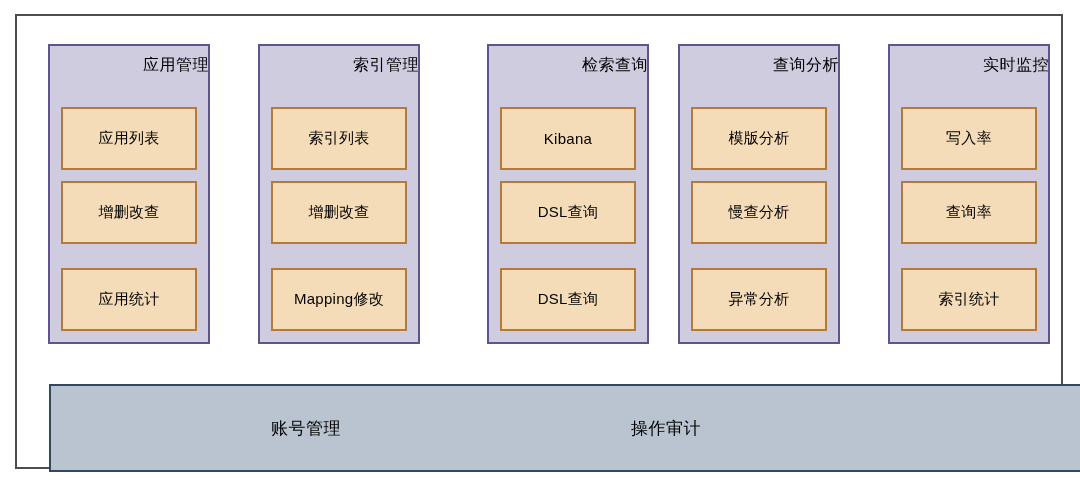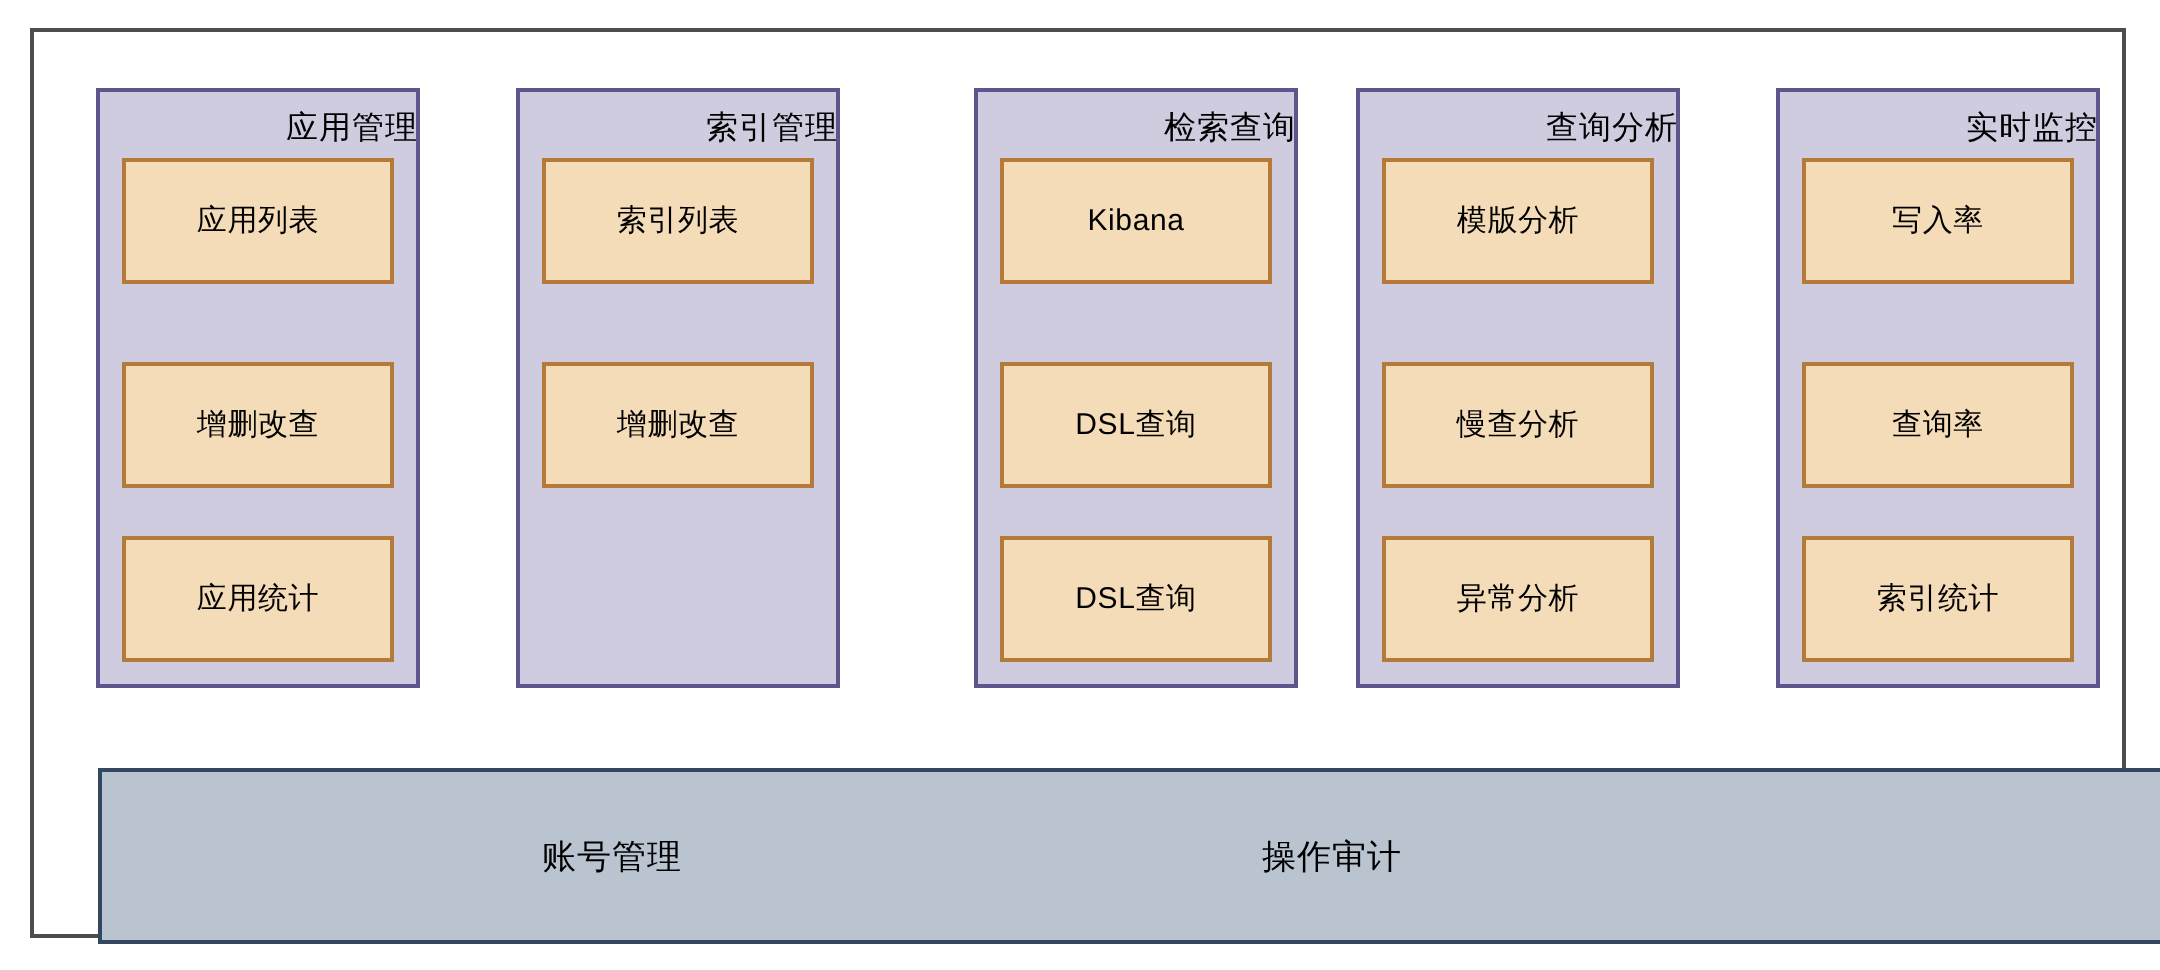--- a/index.html
+++ b/index.html
@@ -78,21 +78,21 @@
     border: 2px solid #b5793a;
     box-sizing: border-box;
     display: flex;
     align-items: center;
     justify-content: center;
     font-size: 15px;
     color: #000000;
     text-align: center;
     letter-spacing: 0.3px;
   }
-  .module-item.item-0 { top: 33px; }
+  .module-item.item-0 { top: 61px; }
   .module-item.item-1 { top: 135px; }
   .module-item.item-2 { top: 222px; }
 
   
   .platform-bar {
     position: absolute;
     left: 32px;
     top: 368px;
     width: 1072px;
     height: 88px;
@@ -130,20 +130,21 @@
         <div class="column-title">应用管理</div>
         <div class="module-item item-0">应用列表</div>
         <div class="module-item item-1">增删改查</div>
         <div class="module-item item-2">应用统计</div>
       </div>
 
       <div class="module-column col-1">
         <div class="column-title">索引管理</div>
         <div class="module-item item-0">索引列表</div>
         <div class="module-item item-1">增删改查</div>
+        <div class="module-item item-2">Mapping修改</div>
       </div>
 
       <div class="module-column col-2">
         <div class="column-title">检索查询</div>
         <div class="module-item item-0">Kibana</div>
         <div class="module-item item-1">DSL查询</div>
         <div class="module-item item-2">DSL查询</div>
       </div>
 
       <div class="module-column col-3">

